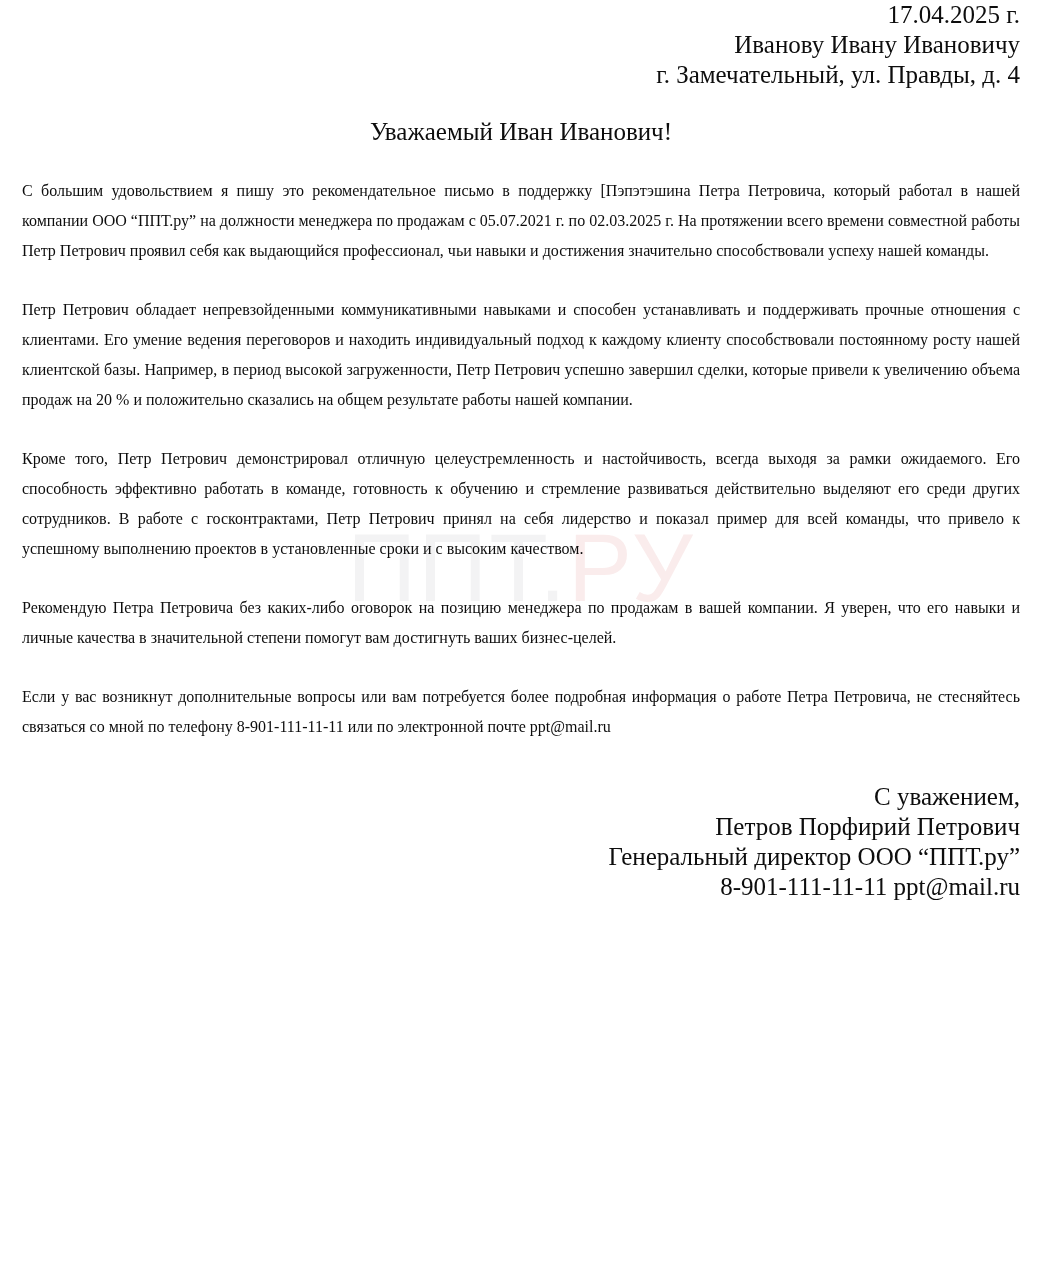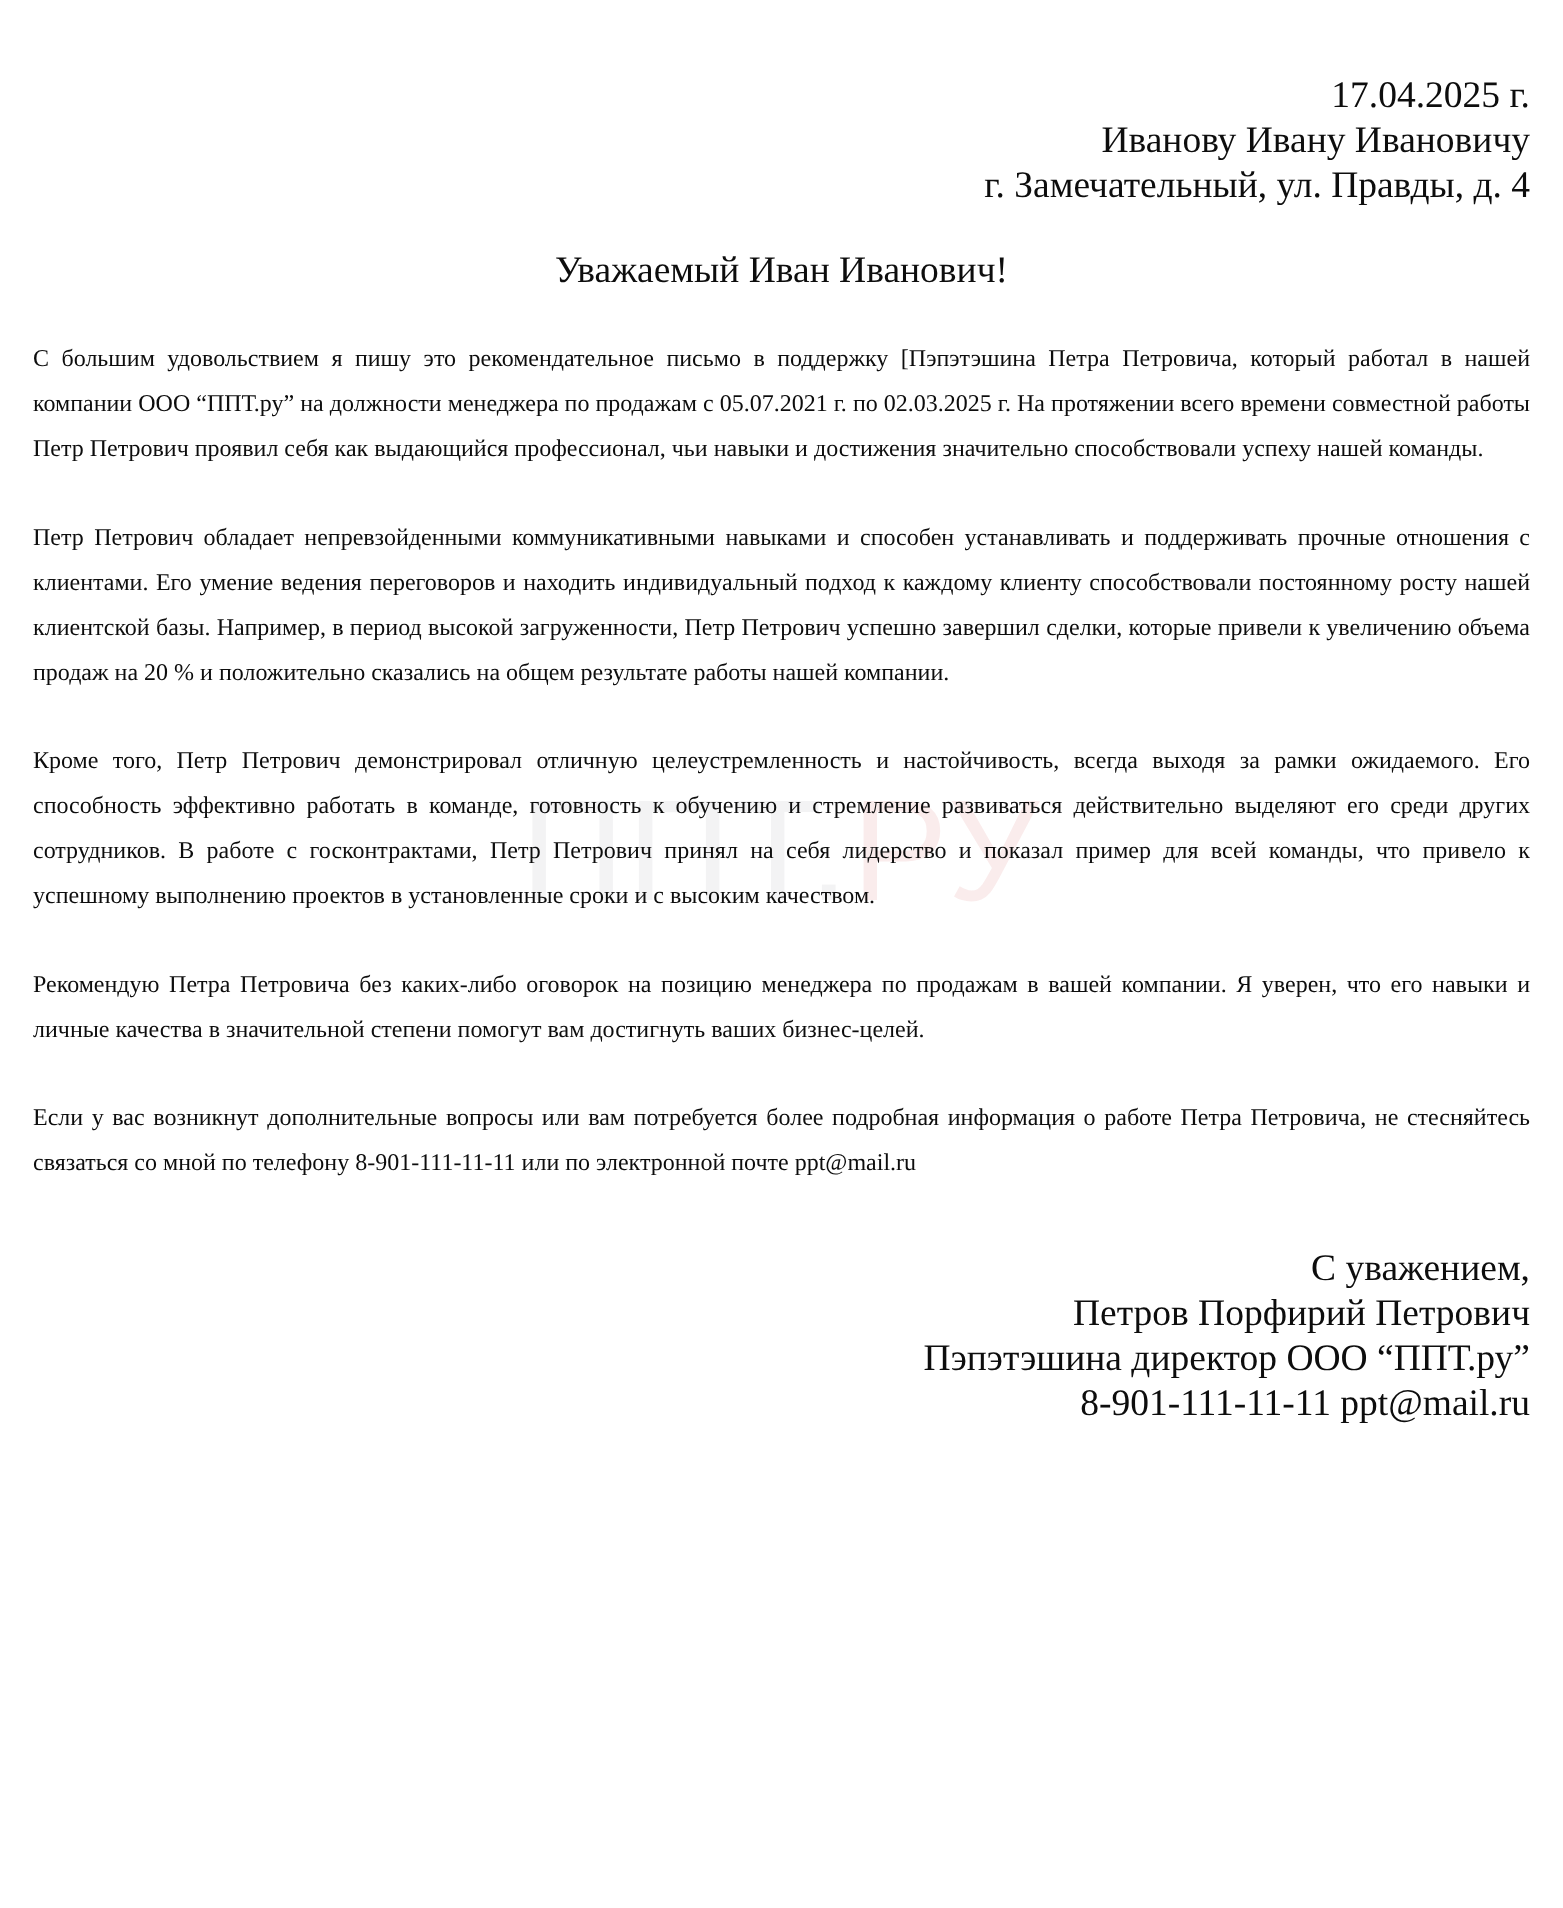--- a/index.html
+++ b/index.html
@@ -45,22 +45,21 @@
   .content {
     position: relative;
     z-index: 1;
     padding: 0 22px;
   }
 
   .addr-block {
     text-align: right;
     font-size: 25px;
     line-height: 30px;
-    padding-top: 12px;
-    margin-top: 37px;
+    padding-top: 0;
   }
   .addr-line { white-space: nowrap; }
 
   .greeting {
     font-size: 25px;
     line-height: 30px;
     margin-top: 27px;
     text-align: center;
   }
 
@@ -102,18 +101,18 @@
 
     <p class="body-par">С большим удовольствием я пишу это рекомендательное письмо в поддержку [Пэпэтэшина Петра Петровича, который работал в нашей компании ООО “ППТ.ру”  на должности менеджера по продажам с 05.07.2021 г.  по 02.03.2025 г. На протяжении всего времени совместной работы Петр Петрович проявил себя как выдающийся профессионал, чьи навыки и достижения значительно способствовали успеху нашей команды.</p>
     <p class="body-par">Петр Петрович обладает непревзойденными коммуникативными навыками и способен устанавливать и поддерживать прочные отношения с клиентами. Его умение ведения переговоров и находить индивидуальный подход к каждому клиенту способствовали постоянному росту нашей клиентской базы. Например, в период высокой загруженности, Петр Петрович успешно завершил сделки, которые привели к увеличению объема продаж на 20 %  и положительно сказались на общем результате работы нашей компании.</p>
     <p class="body-par">Кроме того, Петр Петрович демонстрировал отличную целеустремленность и настойчивость, всегда выходя за рамки ожидаемого. Его способность эффективно работать в команде, готовность к обучению и стремление развиваться действительно выделяют его среди других сотрудников. В работе с госконтрактами, Петр Петрович принял на себя лидерство и показал пример для всей команды, что привело к успешному выполнению проектов в установленные сроки и с высоким качеством.</p>
     <p class="body-par">Рекомендую Петра Петровича без каких-либо оговорок на позицию менеджера по продажам в вашей компании. Я уверен, что его навыки и личные качества в значительной степени помогут вам достигнуть ваших бизнес-целей.</p>
     <p class="body-par">Если у вас возникнут дополнительные вопросы или вам потребуется более подробная информация о работе Петра Петровича, не стесняйтесь связаться со мной по телефону 8-901-111-11-11  или по электронной почте ppt@mail.ru</p>
 
     <div class="sign-block">
       <div class="sign-line">С уважением,</div>
       <div class="sign-line">Петров Порфирий Петрович</div>
-      <div class="sign-line">Пэпэтэшина директор ООО “ППТ.ру”</div>
+      <div class="sign-line">Генеральный директор ООО “ППТ.ру”</div>
       <div class="sign-line">8-901-111-11-11 ppt@mail.ru</div>
     </div>
 
   </div>
 </div>
 
 </body></html>

